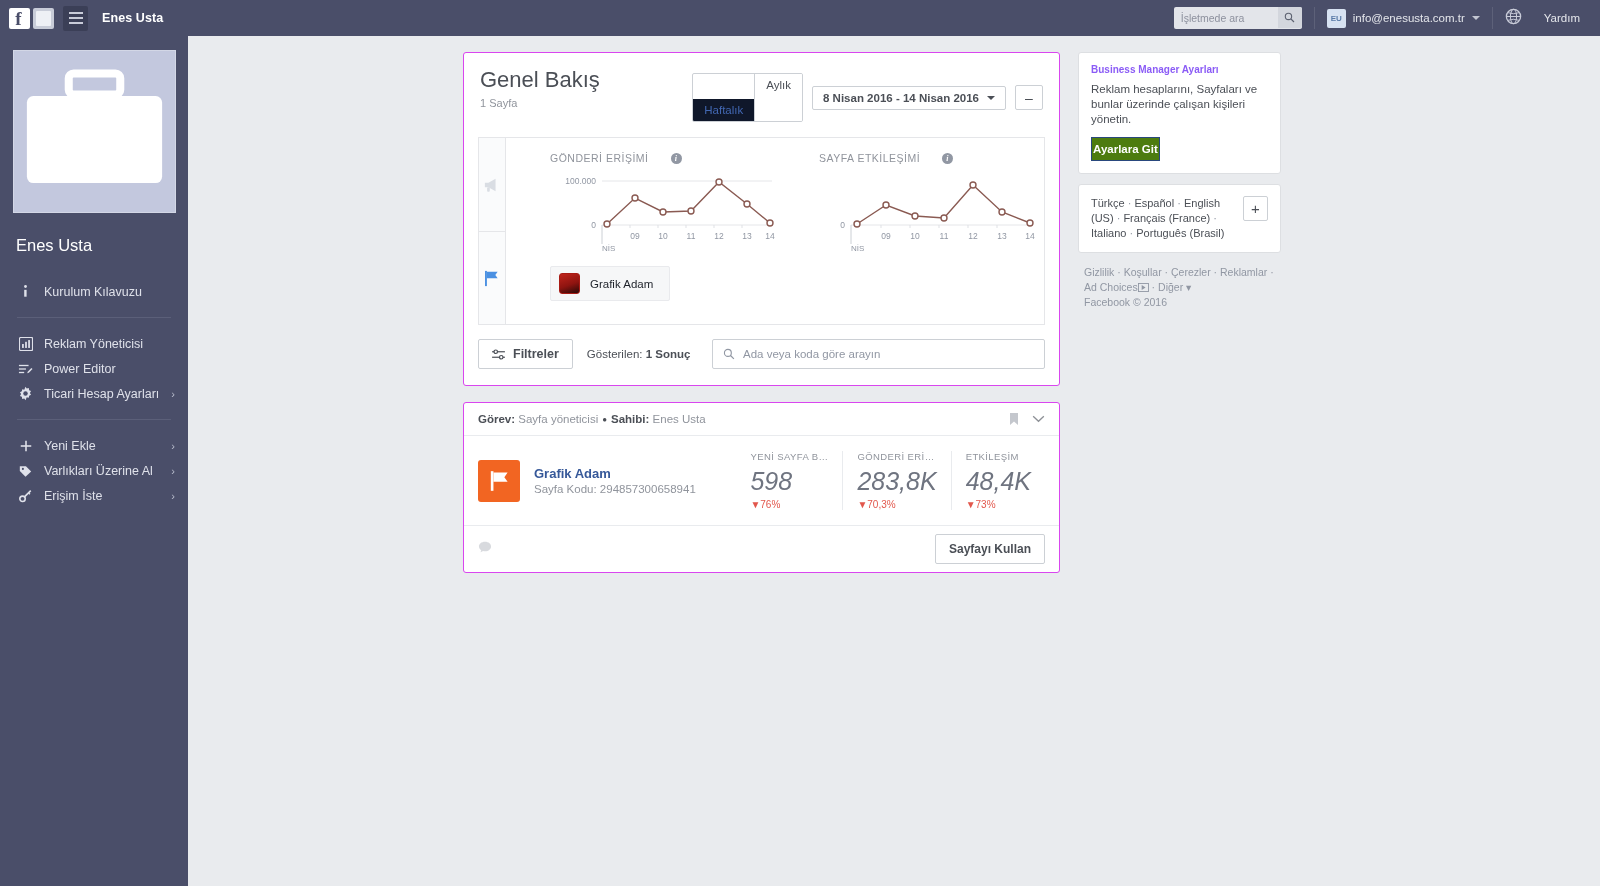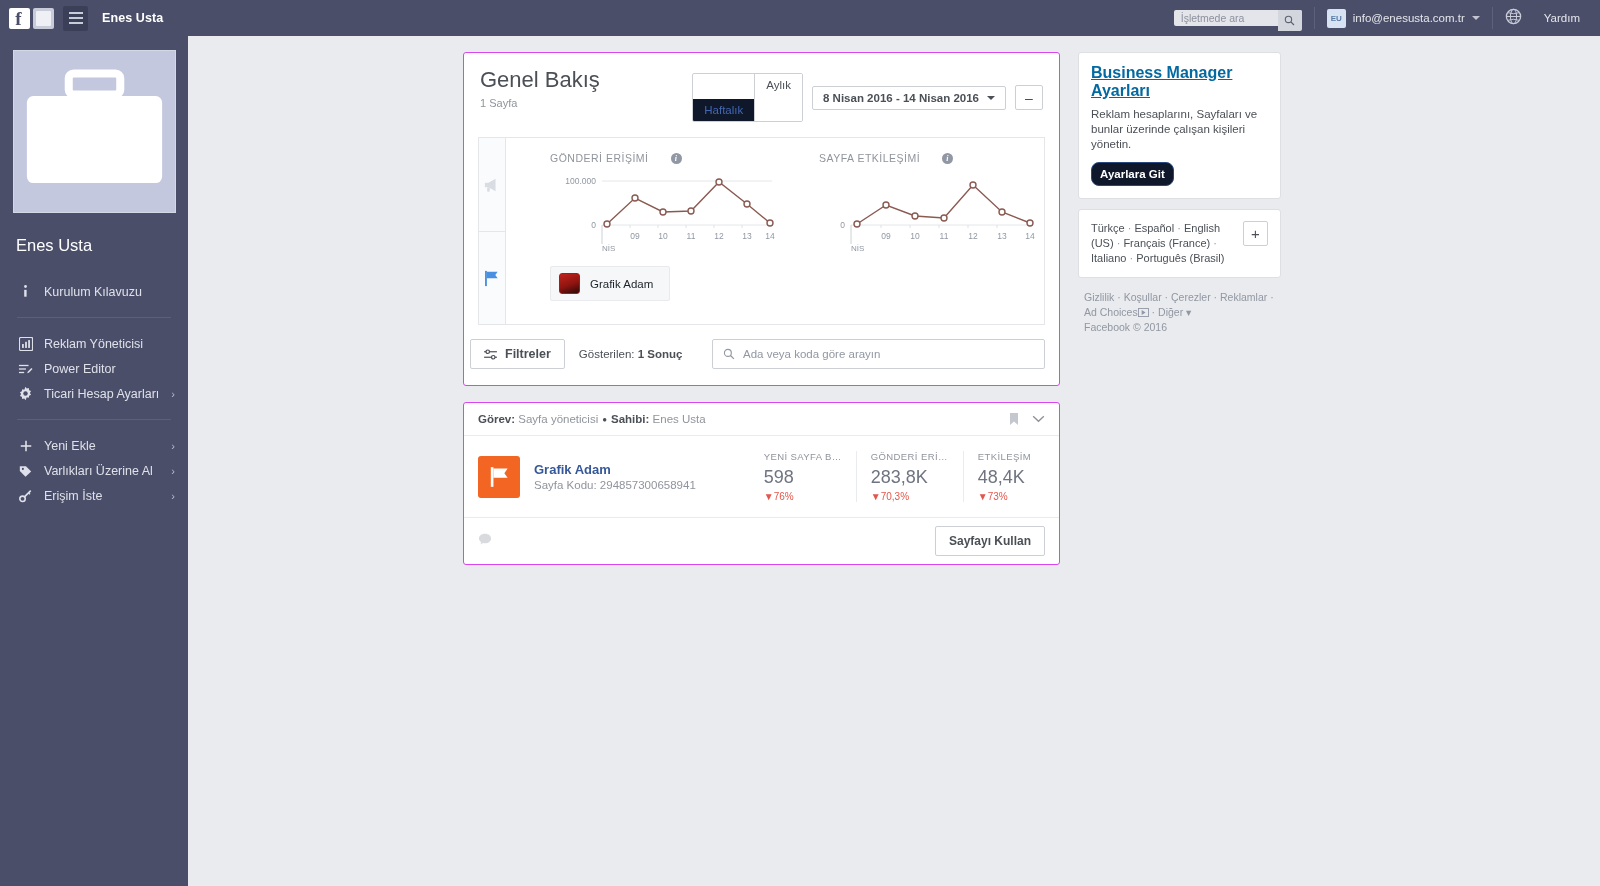--- a/index.html
+++ b/index.html
@@ -39,21 +39,21 @@
   }
   .burger span { display: block; width: 14px; height: 2px; background: #c9ccd9; }
   .tb-title {
     color: #fff; font-size: 12.5px; font-weight: bold; margin-left: 14px;
     letter-spacing: .1px;
   }
   .tb-right {
     margin-left: auto; display: flex; align-items: center; height: 36px;
   }
   .tb-search {
-    position: relative; width: 128px; height: 16px; background: #e3e5ea;
+    position: relative; width: 128px; height: 22px; background: #e3e5ea;
     border-radius: 2px; display: flex; align-items: center;
   }
   .tb-search input {
     border: 0; background: transparent; outline: none; width: 100px;
     font-size: 10.5px; color: #6b6f7e; padding-left: 7px;
     font-family: "Liberation Sans", sans-serif;
   }
   .tb-search input::placeholder { color: #8d919e; }
   .tb-search .sbtn {
     position: absolute; right: 0; top: 0; width: 24px; height: 21px;
@@ -168,21 +168,21 @@
   }
   .legend-thumb {
     width: 21px; height: 21px; border-radius: 3px;
     background: linear-gradient(160deg,#c0241c 0%,#8f1410 55%,#2a0a08 100%);
     border: 1px solid #a81b15;
   }
   .legend-lbl { font-size: 11.5px; color: #1d2129; }
 
   
   .filter-row {
-    margin: 14px 14px 16px 6px; display: flex; align-items: center; gap: 14px;
+    margin: 14px 14px 16px 14px; display: flex; align-items: center; gap: 14px;
   }
   .filter-btn {
     border: 1px solid #ccd0d5; border-radius: 2px; background: #fff;
     padding: 7px 13px; font-size: 12.5px; font-weight: bold; color: #4b4f56;
     display: flex; align-items: center; gap: 8px; cursor: pointer;
   }
   .shown { font-size: 11.5px; color: #4b4f56; }
   .shown b { color: #4b4f56; }
   .search-wrap {
     margin-left: auto; width: 333px; height: 30px; border: 1px solid #ccd0d5;
@@ -216,45 +216,45 @@
   }
   .page-code { font-size: 11.5px; color: #90949c; margin-top: 2px; }
   .metrics { margin-left: auto; display: flex; }
   .metric { padding: 0 14px; min-width: 82px; }
   .metric + .metric { border-left: 1px solid #e9ebee; }
   .m-lbl {
     font-size: 9.5px; color: #90949c; letter-spacing: .4px;
     white-space: nowrap; overflow: hidden; text-overflow: ellipsis;
     max-width: 78px;
   }
-  .m-val { font-size: 18px; color: #6f7480; margin-top: 5px; font-weight: normal; }
+  .m-val { font-size: 25px; color: #6f7480; margin-top: 5px; font-weight: normal; font-style: italic; }
   .m-chg { font-size: 10px; color: #e2574c; margin-top: 3px; }
   .res-foot {
     border-top: 1px solid #e9ebee; display: flex; align-items: center;
     padding: 9px 14px; height: 47px;
   }
   .comment-ic { opacity: .35; }
   .use-btn {
     margin-left: auto; border: 1px solid #ccd0d5; background: #fff;
     border-radius: 2px; padding: 7px 13px; font-size: 12px;
     font-weight: bold; color: #4b4f56; cursor: pointer;
   }
 
   
   .right { position: absolute; top: 52px; left: 1078px; width: 203px; }
   .r-card {
     background: #fff; border: 1px solid #dddfe2; border-radius: 3px;
     padding: 11px 12px 12px 12px;
   }
-  .r-title { font-size: 16px; font-weight: bold; color: #0369a1; text-decoration: underline; }
+  .r-title { font-size: 10px; font-weight: bold; color: #8b5cf6; }
   .r-desc { font-size: 11.5px; color: #4b4f56; margin-top: 7px; line-height: 15px; }
   .r-btn {
-    display: inline-block; margin-top: 10px; background: #0f172a;
-    border: 1px solid #29487d; border-radius: 8px; color: #fff;
-    font-size: 11.5px; font-weight: bold; padding: 5px 8px; cursor: pointer;
+    display: inline-block; margin-top: 10px; background: #4d7c0f;
+    border: 1px solid #29487d; border-radius: 0; color: #fff;
+    font-size: 11.5px; font-weight: bold; padding: 5px 1px; cursor: pointer;
   }
   .lang-card {
     background: #fff; border: 1px solid #dddfe2; border-radius: 3px;
     margin-top: 10px; padding: 11px 12px; display: flex; align-items: flex-start;
   }
   .langs { font-size: 11px; color: #4b4f56; line-height: 15px; flex: 1; }
   .langs a { color: #4b4f56; text-decoration: none; cursor: pointer; }
   .langs .sep { color: #9197a3; }
   .plus-btn {
     width: 25px; height: 25px; border: 1px solid #ccd0d5; border-radius: 2px;

